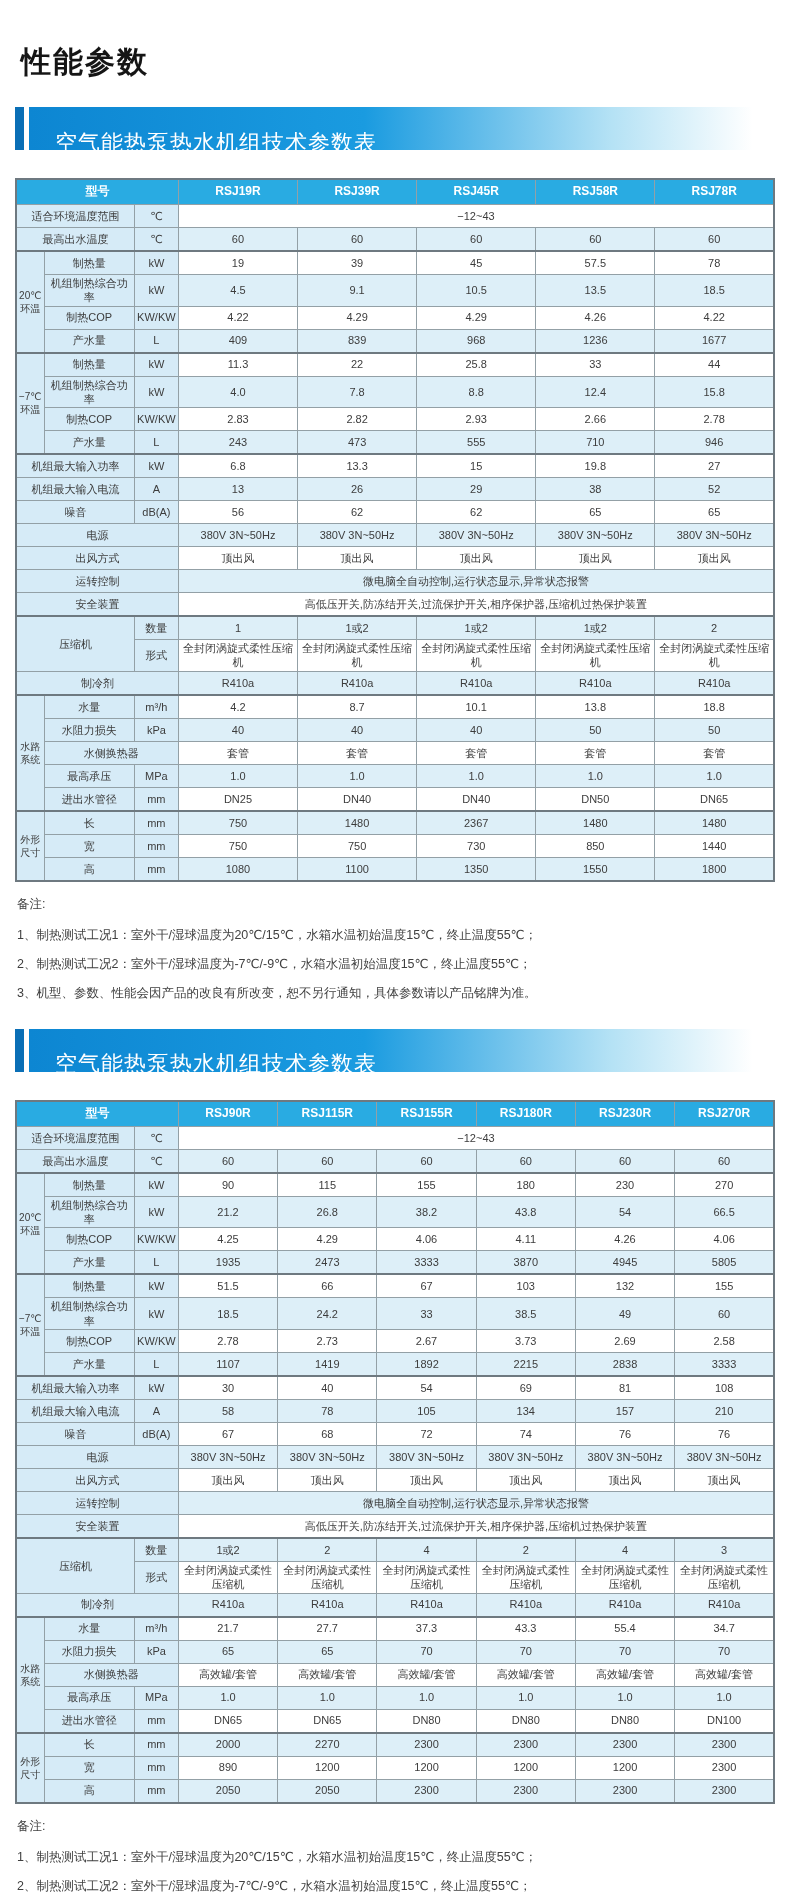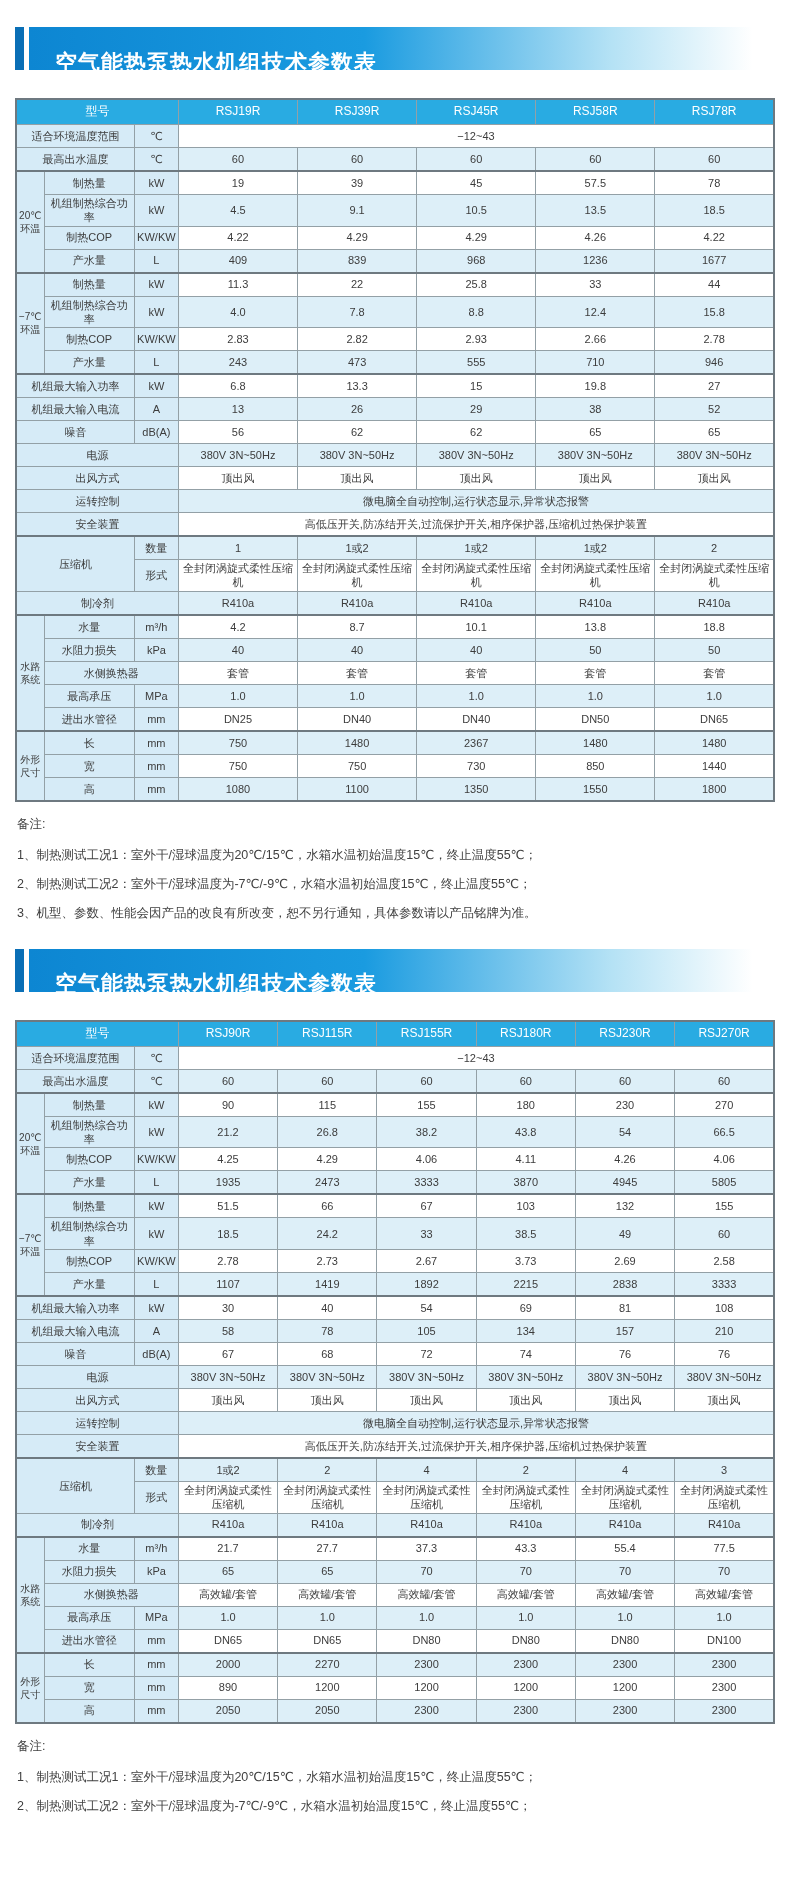--- a/index.html
+++ b/index.html
@@ -12,47 +12,48 @@
   .page-title{
     font-size:30px;font-weight:bold;color:#151515;
     margin:44px 0 0 6px;letter-spacing:2px;line-height:1.2;
   }
   .banner{display:flex;height:43px;margin-top:27px;}
   .banner-accent{width:9px;background:var(--banner-accent);margin-right:5px;}
   .banner-body{
     flex:1;display:flex;align-items:center;
     background:linear-gradient(90deg,var(--banner-blue) 0%,var(--banner-blue2) 45%,rgba(41,171,226,0.35) 78%,rgba(255,255,255,0) 97%);
   }
-  .banner-text{color:#ffffff;font-size:22px;font-weight:bold;padding-left:26px;letter-spacing:1px;margin-top:28px;}
+  .banner-text{color:#ffffff;font-size:22px;font-weight:normal;padding-left:26px;letter-spacing:1px;margin-top:28px;}
   table.spec{
     border-collapse:collapse;table-layout:fixed;width:760px;margin-top:28px;
     border:2px solid #6e7980;
   }
   .spec th,.spec td{
     border:1px solid #93a0a6;text-align:center;vertical-align:middle;
     padding:1px 2px;font-size:11px;line-height:1.3;height:20px;color:#3c3c3c;
     overflow:hidden;
   }
   .spec thead th{
-    background:var(--accent);color:#ffffff;font-weight:normal;font-size:12px;height:22px;
+    background:var(--accent);color:#ffffff;font-weight:bold;font-size:12px;height:22px;
   }
   .spec td.lbl{background:var(--label-bg);}
   .spec td.grp{font-size:10px;padding:12px 0;}
   .spec tbody tr:nth-child(even) td.val{background:var(--zebra-bg);}
   .spec tr.sep td{border-top:2px solid #6e7980;}
   .notes{margin:14px 0 0 2px;font-size:12.5px;color:#3f3f3f;}
   .note-label{margin:4px 0 14px;}
   .note-item{margin:4px 0 12px;}
   section.block{display:block;}
 </style>
 </head>
 <body>
 
 <div class="content">
 
+  <h1 class="page-title">性能参数</h1>
 
   <section class="block">
     <div class="banner">
       <div class="banner-accent"></div>
       <div class="banner-body">
         <span class="banner-text">空气能热泵热水机组技术参数表</span>
       </div>
     </div>
     <table class="spec">
         <colgroup>
@@ -537,21 +538,21 @@
           </tr>
           <tr class="sep">
             <td rowspan="5" class="lbl grp">水路系统</td>
             <td class="lbl">水量</td>
             <td class="lbl">m³/h</td>
             <td class="val">21.7</td>
             <td class="val">27.7</td>
             <td class="val">37.3</td>
             <td class="val">43.3</td>
             <td class="val">55.4</td>
-            <td class="val">77.5</td>
+            <td class="val">34.7</td>
           </tr>
           <tr>
             <td class="lbl">水阻力损失</td>
             <td class="lbl">kPa</td>
             <td class="val">65</td>
             <td class="val">65</td>
             <td class="val">70</td>
             <td class="val">70</td>
             <td class="val">70</td>
             <td class="val">70</td>

